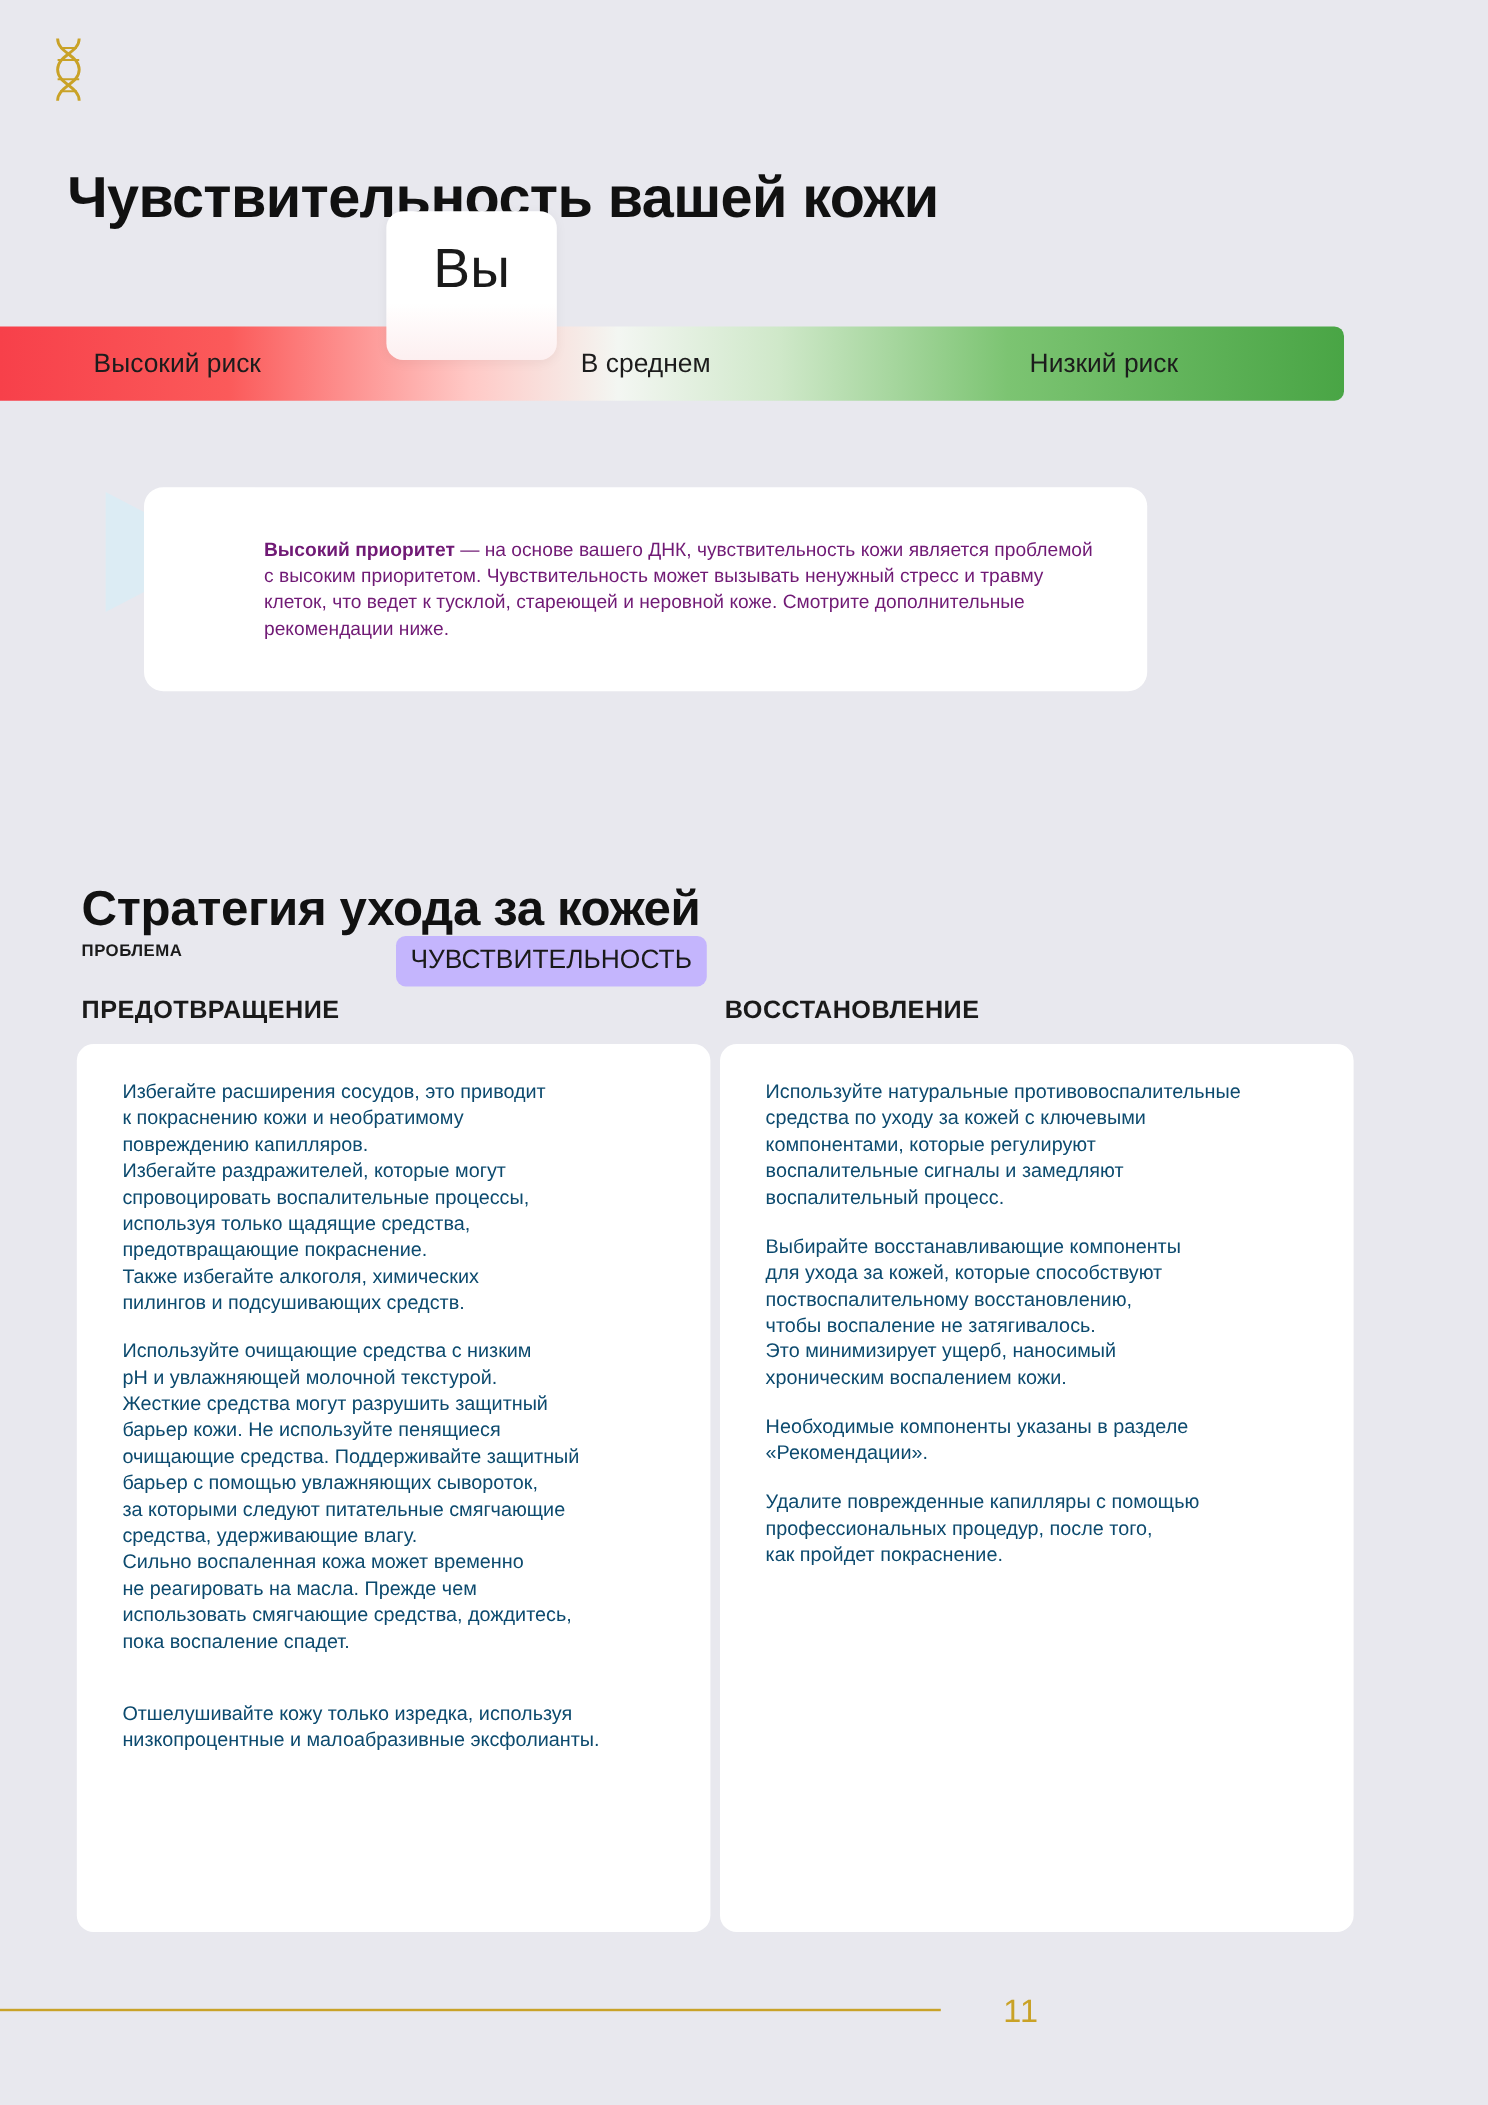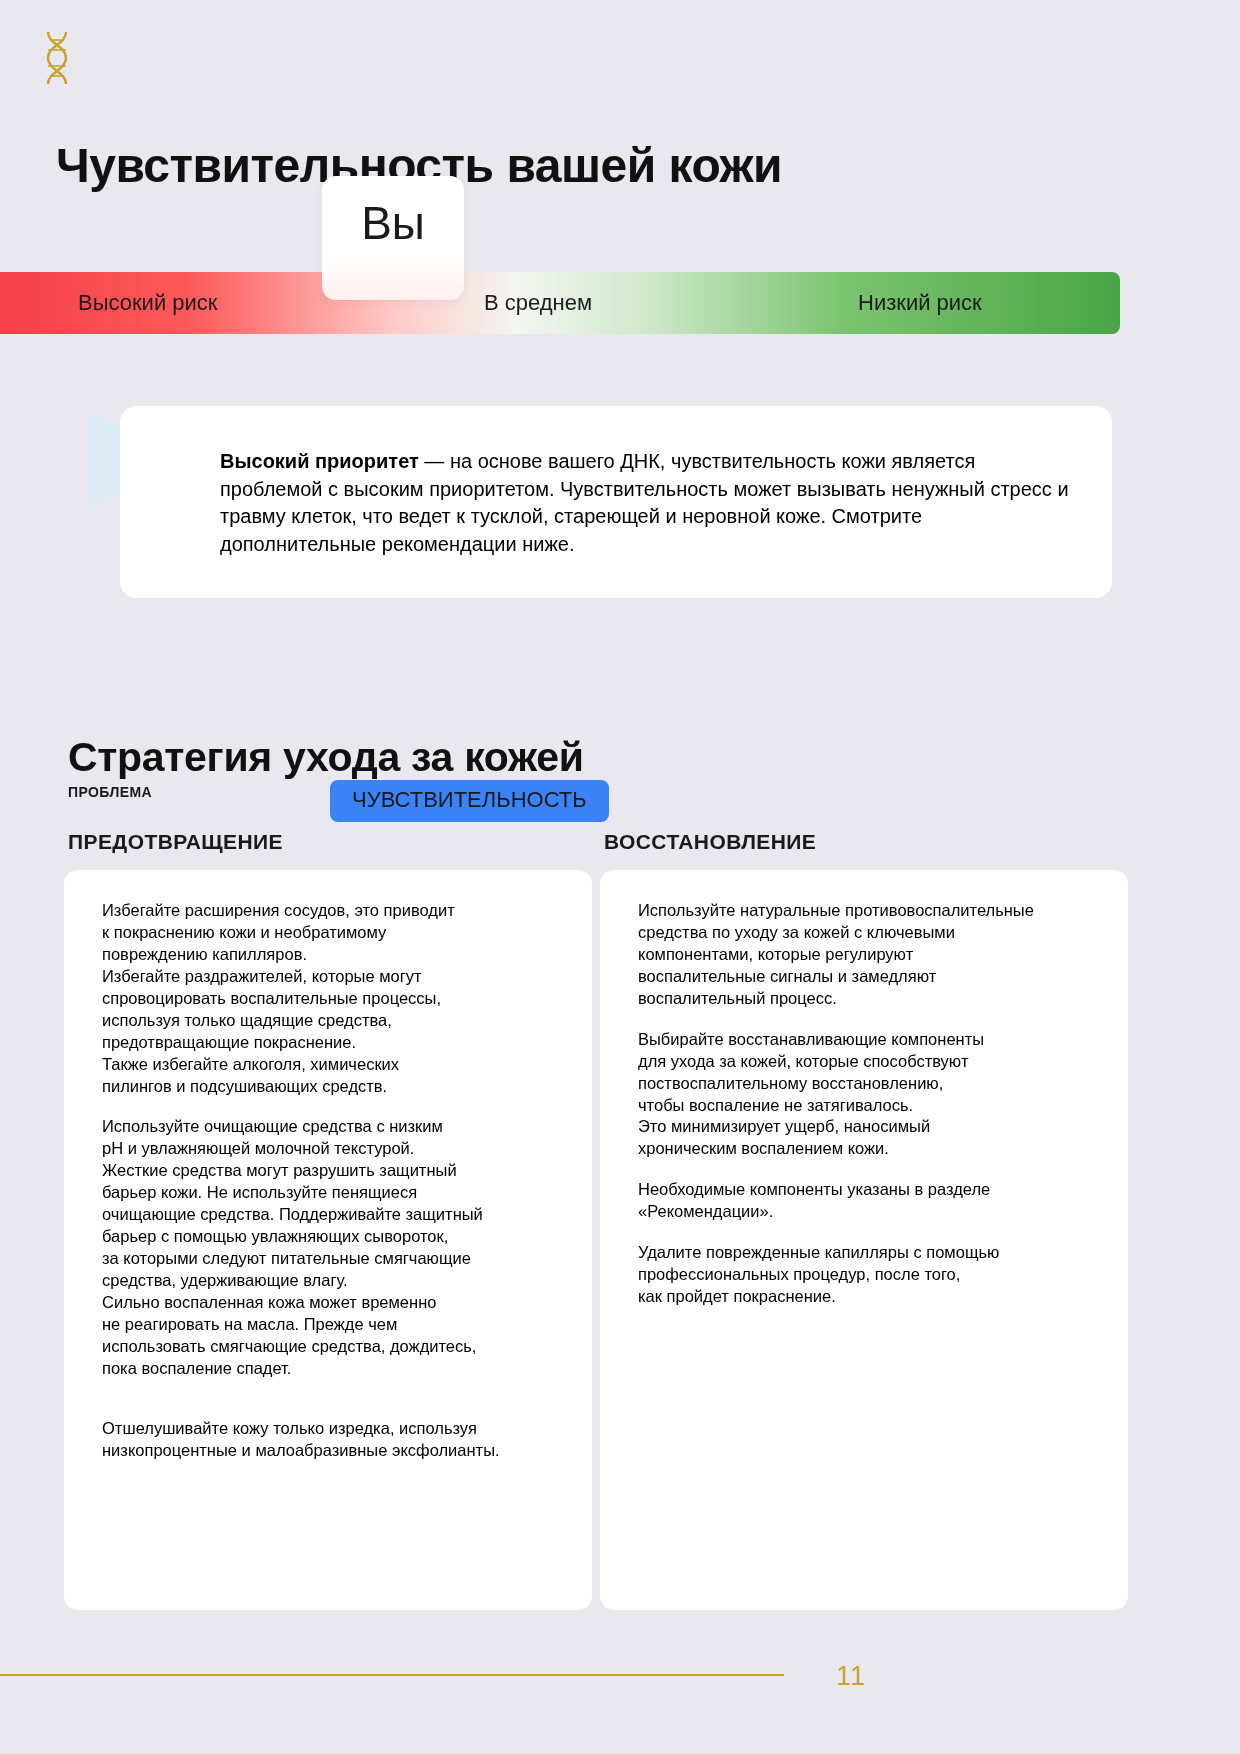--- a/index.html
+++ b/index.html
@@ -100,27 +100,27 @@
     width: 0;
     height: 0;
     border-top: 50px solid transparent;
     border-bottom: 50px solid transparent;
     border-left: 96px solid #dcecf4;
   }
   .callout {
     position: absolute;
     top: 406px;
     left: 120px;
-    width: 992px;
+    width: 836px;
     padding: 42px 40px 40px 100px;
     background: #ffffff;
     border-radius: 16px;
-    font-size: 20px;
+    font-size: 16px;
     line-height: 1.38;
-    color: #000000;
+    color: #701a75;
   }
   .callout b { font-weight: bold; }
 
   
   .strategy-title {
     position: absolute;
     top: 700px;
     left: 68px;
     font-size: 41px;
     font-weight: bold;
@@ -133,22 +133,22 @@
     left: 68px;
     font-size: 14px;
     font-weight: bold;
     letter-spacing: 0.4px;
     color: #1a1a1a;
   }
   .problem-chip {
     position: absolute;
     top: 780px;
     left: 330px;
-    padding: 7px 22px 9px;
-    background: #3b82f6;
+    padding: 7px 12px 9px;
+    background: #c4b5fd;
     border-radius: 8px;
     font-size: 22px;
     color: #1a1a1a;
     white-space: nowrap;
   }
   .col-head {
     position: absolute;
     top: 830px;
     font-size: 21px;
     font-weight: bold;
@@ -162,21 +162,21 @@
   .card {
     position: absolute;
     top: 870px;
     width: 528px;
     height: 740px;
     background: #ffffff;
     border-radius: 14px;
     padding: 30px 36px 30px 38px;
     font-size: 16.5px;
     line-height: 1.33;
-    color: #000000;
+    color: #0c4a6e;
   }
   .card.left  { left: 64px; }
   .card.right { left: 600px; }
   .card p { margin: 0; }
   .card .gap { height: 19px; }
 
   
   .footer-rule {
     position: absolute;
     left: 0;

